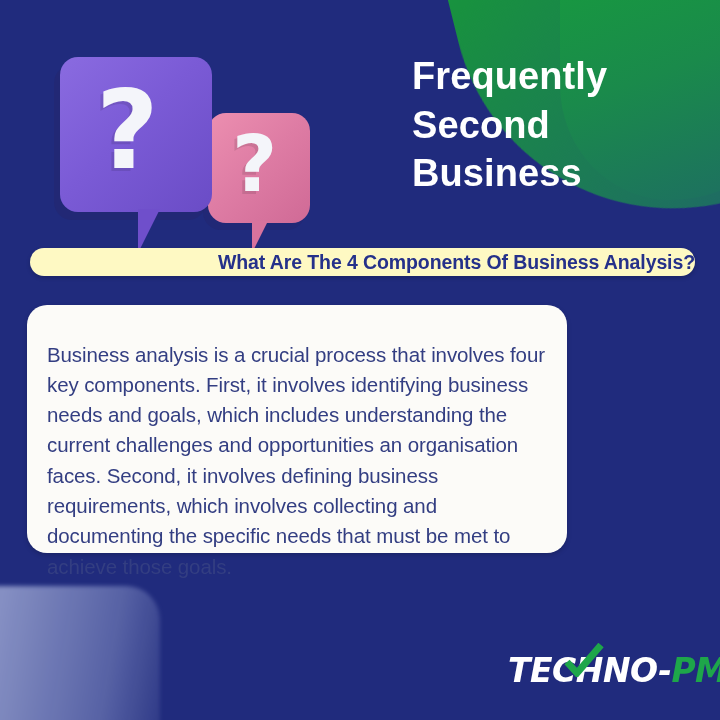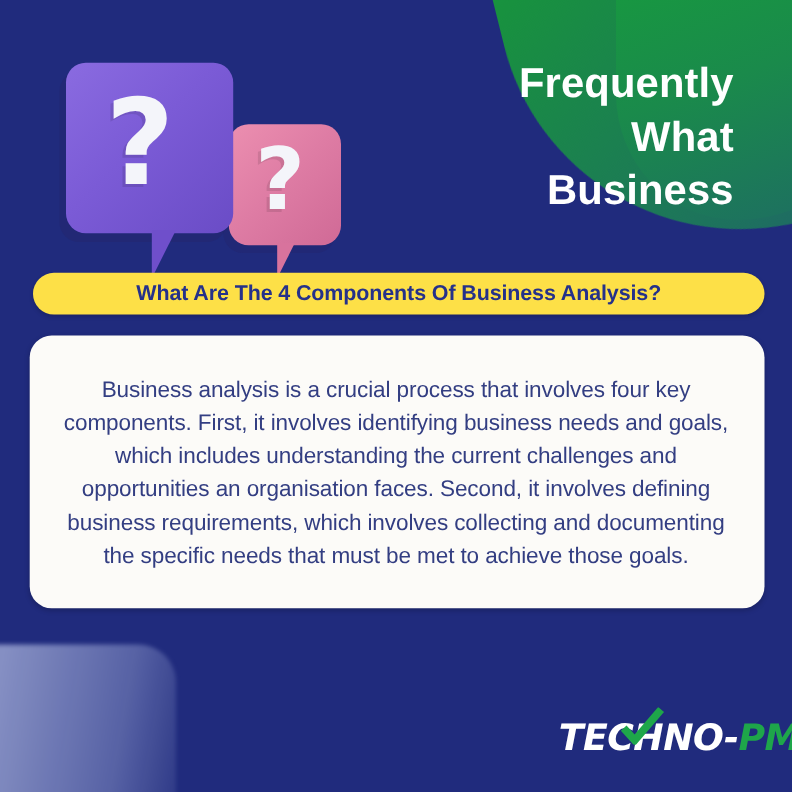--- a/index.html
+++ b/index.html
@@ -101,67 +101,66 @@
     border-right: 8px solid transparent;
     border-bottom: 32px solid transparent;
   }
   #bubble-pink .qm {
     left: 24px; top: 12px; font-size: 78px;
   }
 
   
   #heading {
     position: absolute;
-    left: 367px;
+    left: 412px;
     top: 52px;
     width: 300px;
-    text-align: right;
+    text-align: left;
     color: #FFFFFF;
     font-weight: 700;
     font-size: 38px;
     line-height: 1.28;
     letter-spacing: 0.1px;
   }
   #heading .ln { display: block; }
 
   
   #question-pill {
     position: absolute;
     left: 30px;
     top: 248px;
     width: 665px;
-    height: 38px;
-    background: #fde047;
+    height: 28px;
+    background: #fef9c3;
     border-radius: 21px;
     display: flex;
     align-items: center;
-    justify-content: center;
+    justify-content: flex-end;
     box-shadow: 0 2px 4px rgba(0,0,0,0.18);
   }
   #question-pill .qtext {
     color: #25318A;
     font-weight: 700;
     font-size: 19.5px;
     letter-spacing: -0.1px;
     white-space: nowrap;
   }
 
   
   #answer-card {
     position: absolute;
     left: 27px;
     top: 305px;
-    width: 668px;
+    width: 540px;
     height: 248px;
     background: #FCFBF8;
     border-radius: 20px;
     box-shadow: 0 2px 5px rgba(0,0,0,0.18);
     box-sizing: border-box;
     padding: 14px 22px 10px 20px;
-    text-align: center;
   }
   #answer-card .atext {
     color: #333E82;
     font-size: 20.5px;
     line-height: 1.48;
     letter-spacing: -0.1px;
   }
 
   
   #logo {
@@ -209,21 +208,21 @@
   </div>
 
   <div class="bubble" id="bubble-purple">
     <div class="body"></div>
     <div class="tail"></div>
     <span class="qm">?</span>
   </div>
 
   <div id="heading">
     <span class="ln">Frequently</span>
-    <span class="ln">What</span>
+    <span class="ln">Second</span>
     <span class="ln">Business</span>
   </div>
 
   <div id="question-pill">
     <span class="qtext">What Are The 4 Components Of Business Analysis?</span>
   </div>
 
   <div id="answer-card">
     <p class="atext">Business analysis is a crucial process that involves four key components. First, it involves identifying business needs and goals, which includes understanding the current challenges and opportunities an organisation faces. Second, it involves defining business requirements, which involves collecting and documenting the specific needs that must be met to achieve those goals.</p>
   </div>

